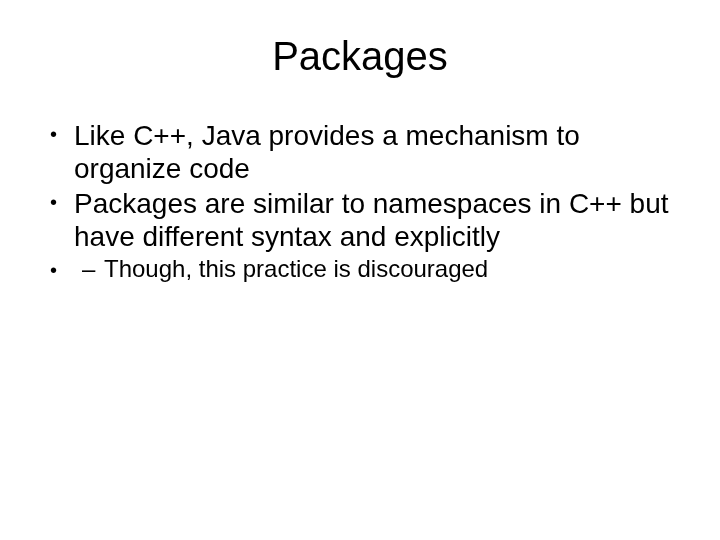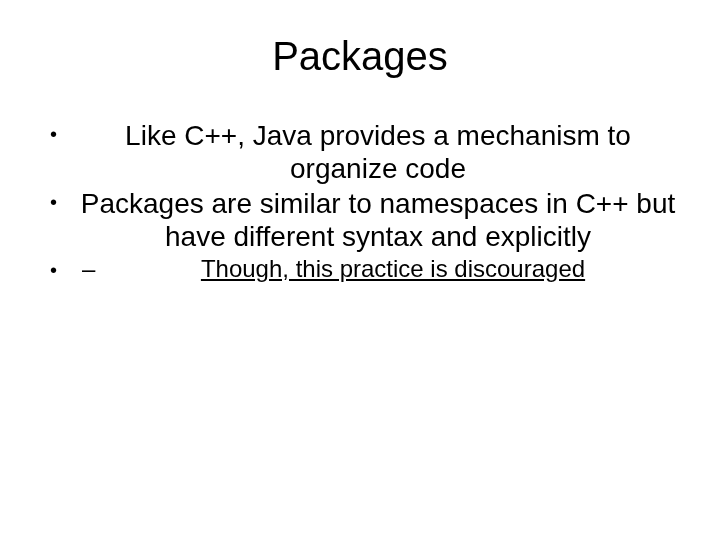--- a/index.html
+++ b/index.html
@@ -33,40 +33,38 @@
     }
     ul.main-list {
       list-style: none;
     }
     ul.main-list > li {
       font-size: 28px;
       line-height: 1.18;
       margin-bottom: 2px;
       position: relative;
       padding-left: 30px;
-      text-align: center;
     }
     ul.main-list > li::before {
       content: "•";
       position: absolute;
       left: 6px;
       top: 0;
       font-size: 20px;
       line-height: 1.5;
     }
     ul.sub-list {
       list-style: none;
       margin-top: 2px;
     }
     ul.sub-list > li {
       font-size: 24px;
       line-height: 1.2;
       position: relative;
       padding-left: 30px;
-      text-decoration: underline;
     }
     ul.sub-list > li::before {
       content: "–";
       position: absolute;
       left: 8px;
       top: 0;
     }
   </style>
 </head>
 <body>

